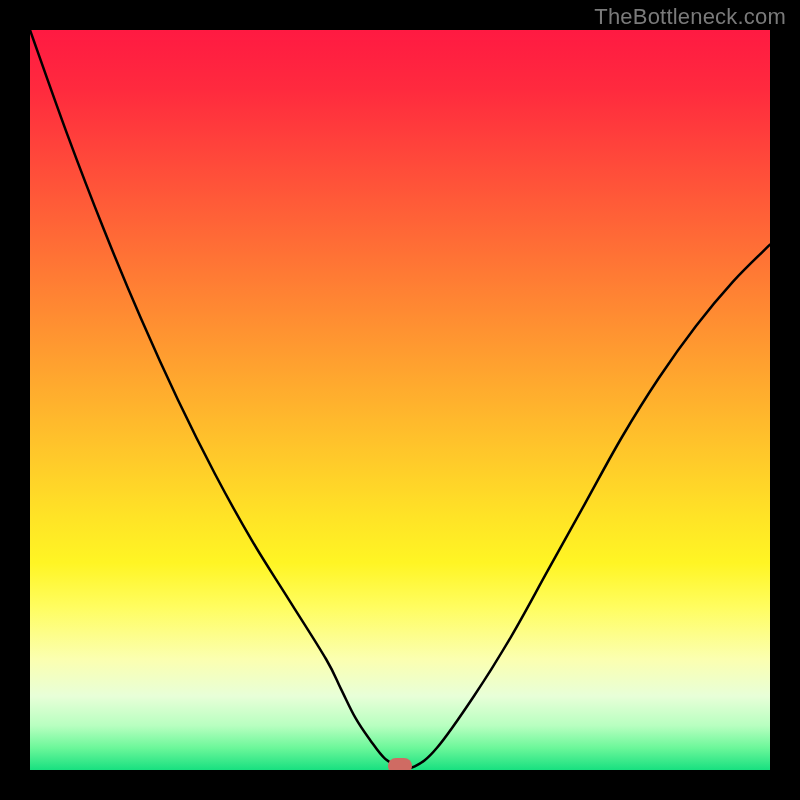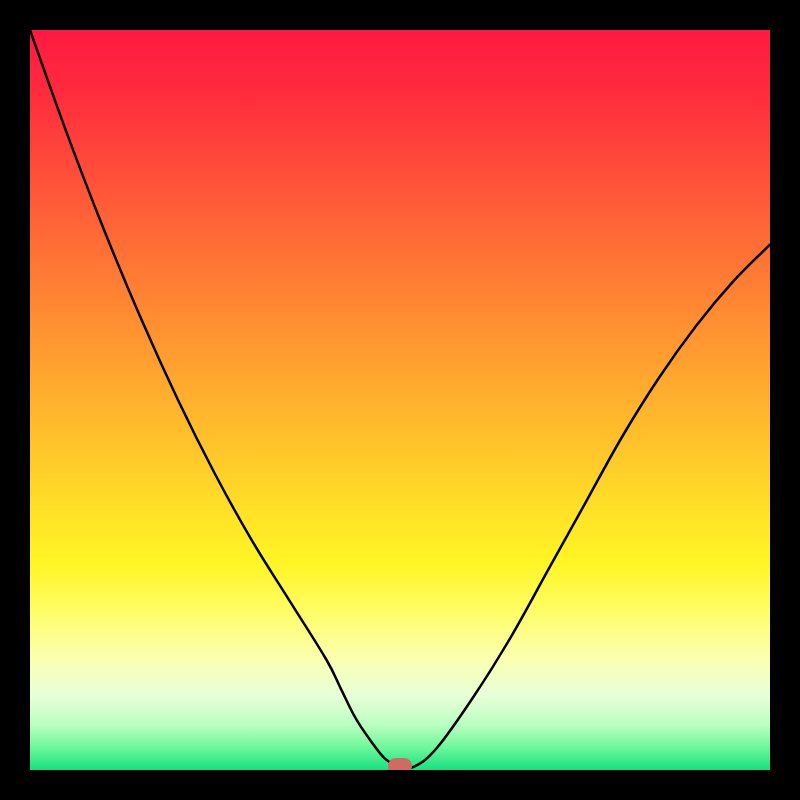--- a/index.html
+++ b/index.html
@@ -67,20 +67,21 @@
     height: 16px;
     border-radius: 10px;
     background: #cf6b63;
     transform: translate(-50%, -50%);
   }
 </style>
 </head>
 <body>
 
 <div class="frame">
+  <div class="watermark">TheBottleneck.com</div>
 
   <div class="plot-area">
     <svg class="curve" viewBox="0 0 740 740" preserveAspectRatio="none">
       <path id="curve-path" fill="none" stroke="#000" stroke-width="2.5" stroke-linecap="round" stroke-linejoin="round" d="M 0.00 0.00 C 6.66 18.65, 23.68 67.64, 37.00 103.60 C 50.32 139.56, 60.68 166.50, 74.00 199.80 C 87.32 233.10, 97.68 257.96, 111.00 288.60 C 124.32 319.24, 134.68 342.03, 148.00 370.00 C 161.32 397.97, 171.68 418.69, 185.00 444.00 C 198.32 469.31, 208.68 487.96, 222.00 510.60 C 235.32 533.24, 245.68 548.49, 259.00 569.80 C 272.32 591.11, 286.68 613.02, 296.00 629.00 C 305.32 644.98, 305.47 647.94, 310.80 658.60 C 316.13 669.26, 320.27 678.88, 325.60 688.20 C 330.93 697.52, 335.07 703.07, 340.40 710.40 C 345.73 717.73, 349.87 724.24, 355.20 728.90 C 360.53 733.56, 364.67 734.97, 370.00 736.30 C 375.33 737.63, 378.14 739.63, 384.80 736.30 C 391.46 732.97, 396.34 730.45, 407.00 717.80 C 417.66 705.15, 430.68 685.98, 444.00 666.00 C 457.32 646.02, 467.68 629.44, 481.00 606.80 C 494.32 584.16, 504.68 564.18, 518.00 540.20 C 531.32 516.22, 541.68 497.58, 555.00 473.60 C 568.32 449.62, 578.68 429.64, 592.00 407.00 C 605.32 384.36, 615.68 367.78, 629.00 347.80 C 642.32 327.82, 652.68 313.32, 666.00 296.00 C 679.32 278.68, 689.68 266.25, 703.00 251.60 C 716.32 236.95, 733.34 221.26, 740.00 214.60"></path>
     </svg>
     <div id="marker" class="marker" style="left: 370px; top: 736.3px;"></div>
   </div>
 </div>
 
 </body></html>

